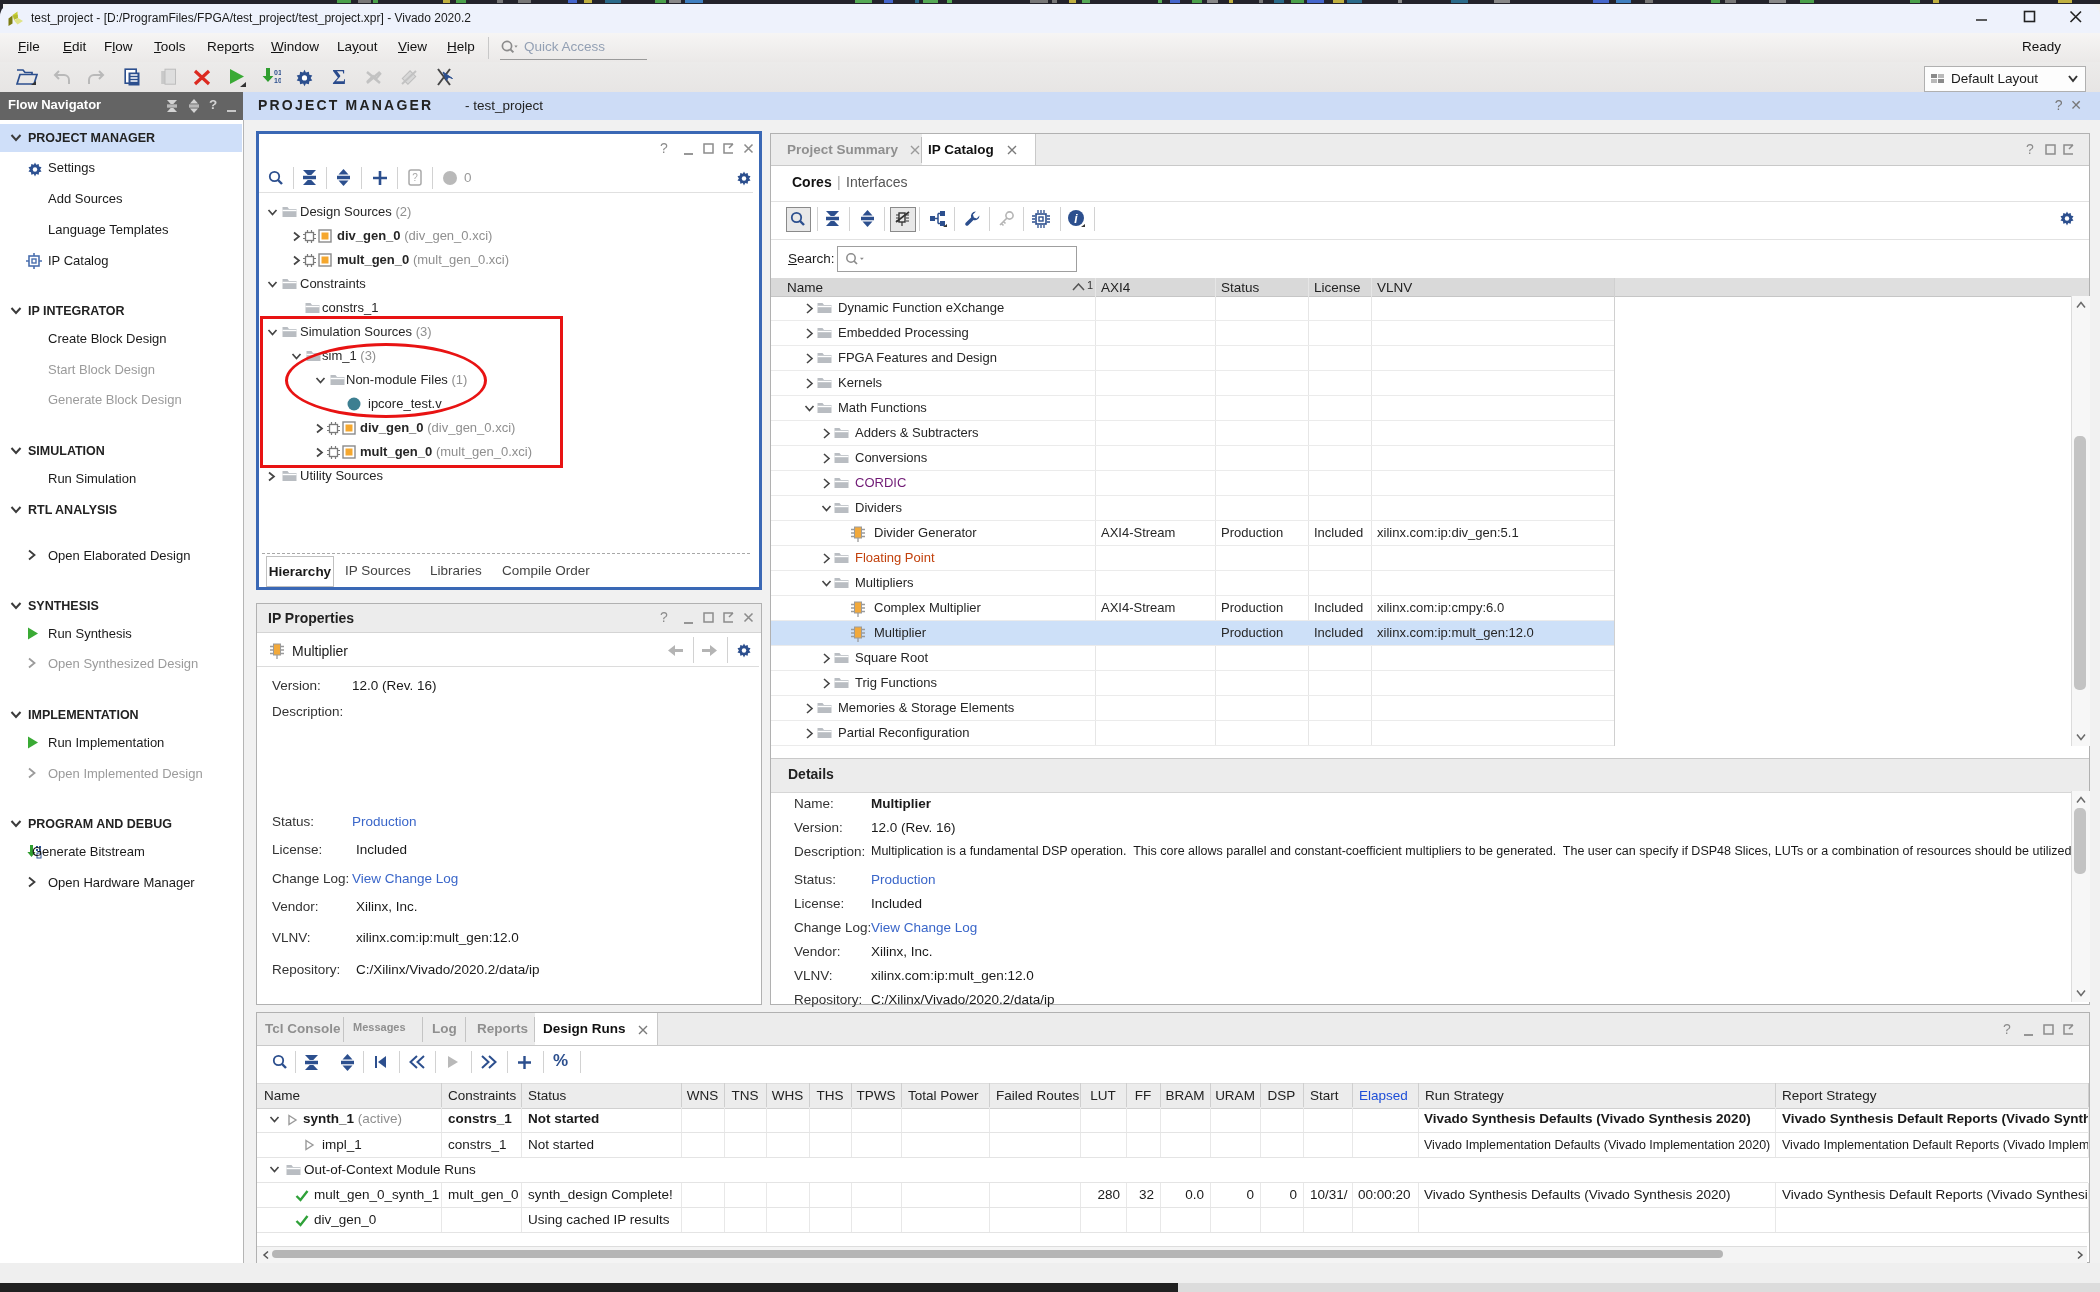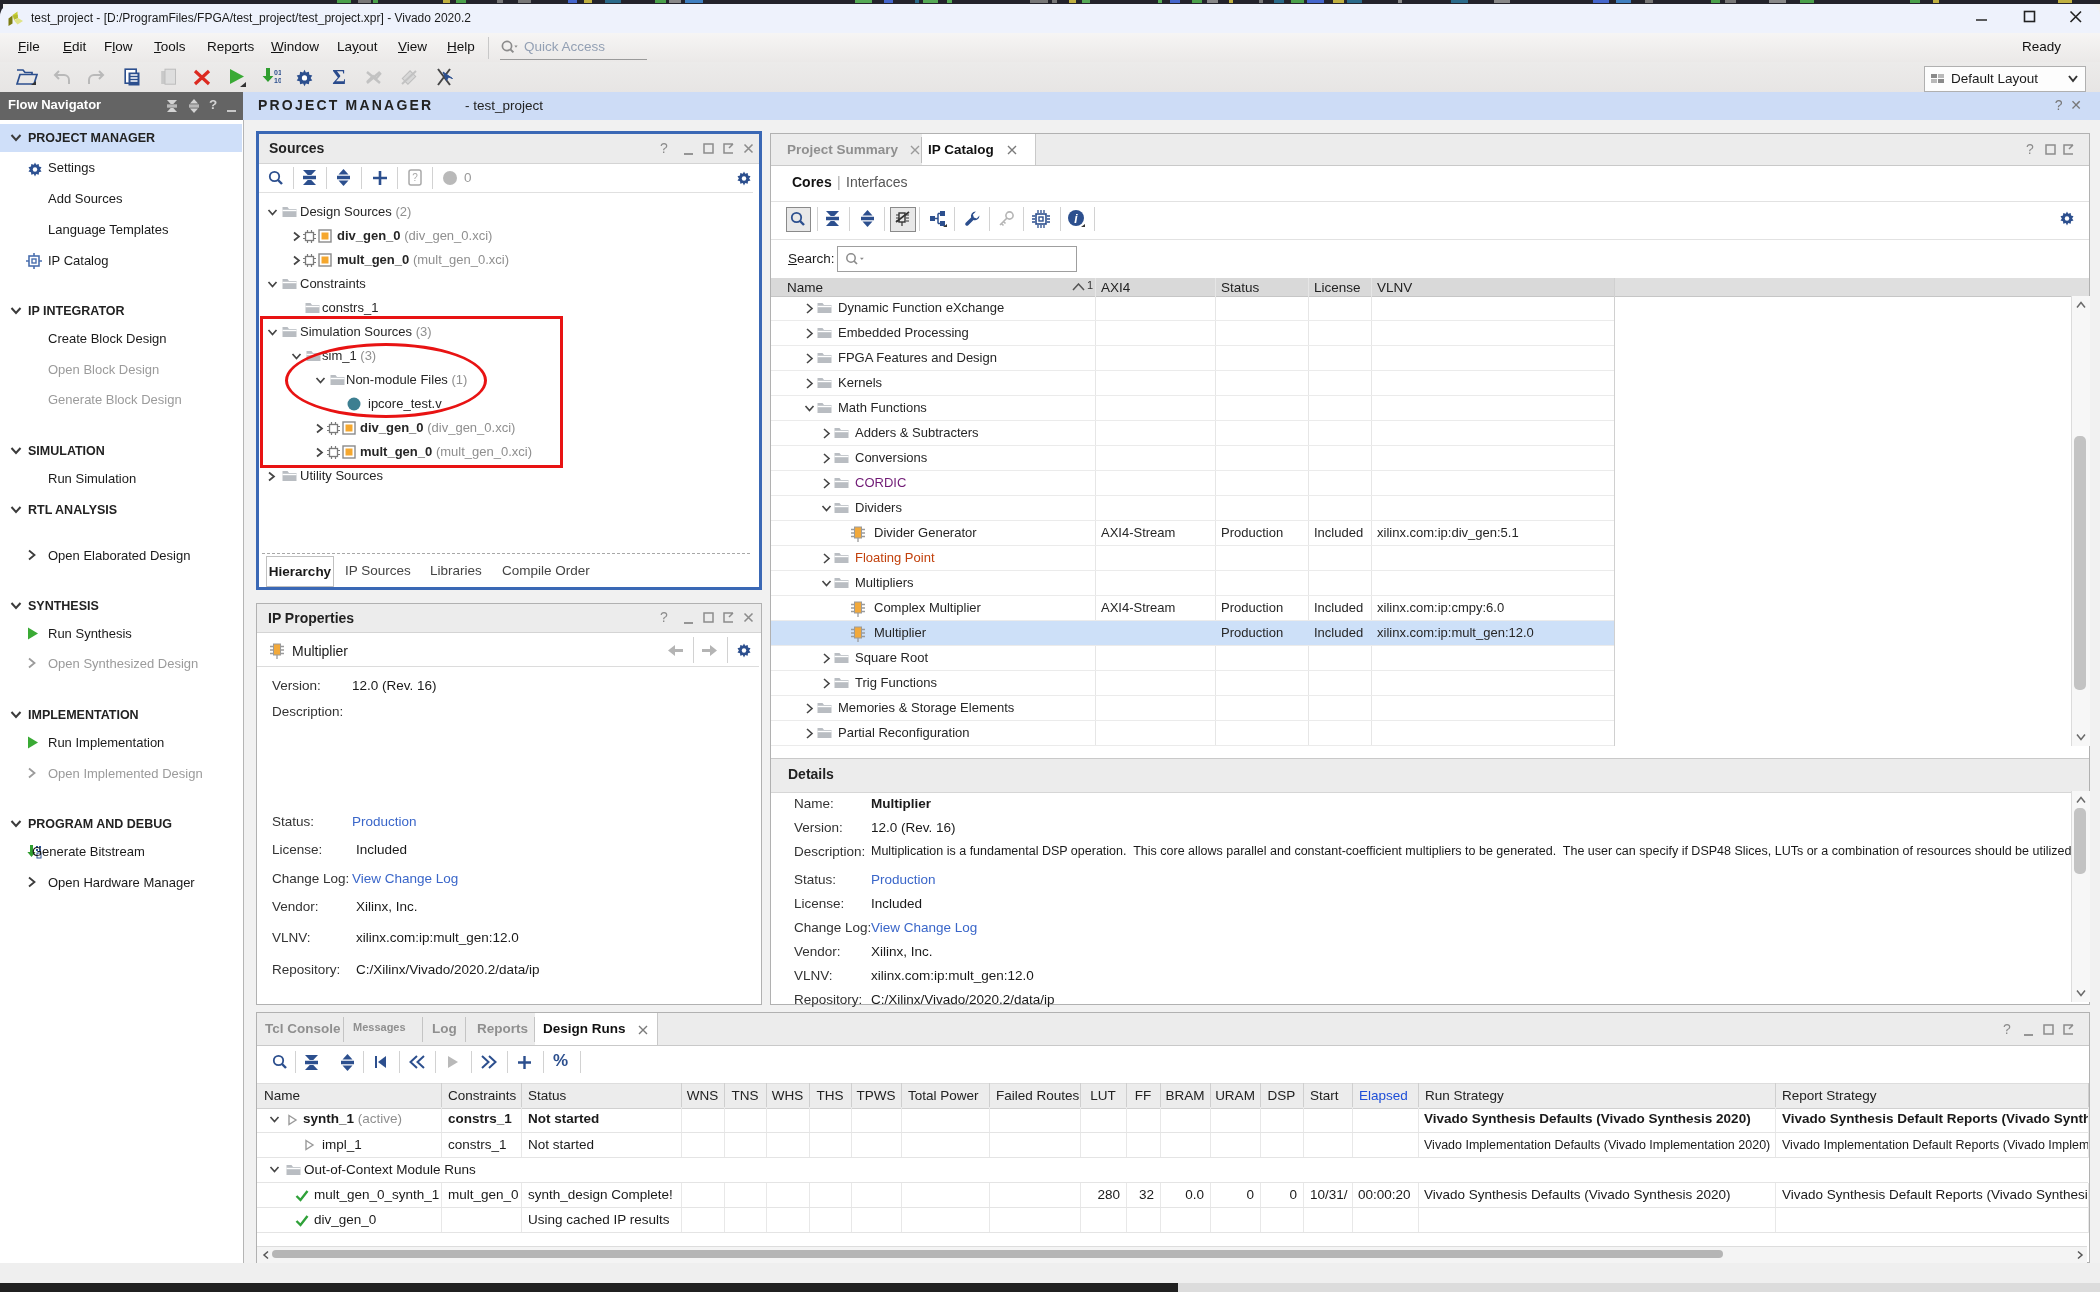--- a/index.html
+++ b/index.html
@@ -220,21 +220,21 @@
       <rect x="6" y="6" width="4" height="4" fill="none" stroke="#4a6fae" stroke-width="1.4"></rect>
       <path d="M8 0 V3 M8 13 V16 M0 8 H3 M13 8 H16" stroke="#4a6fae" stroke-width="1.6"></path>
     </svg>
  <span class="snavrow" style="left:48px;top:127px">IP Catalog</span>
 
  <svg class="a" style="left:10px;top:186px" width="12" height="10" viewBox="0 0 12 10">
       <path d="M1.5 2 L6 7 L10.5 2" fill="none" stroke="#3b3b3b" stroke-width="2"></path>
     </svg>
  <span class="snavrow snavhdr" style="left:28px;top:177px">IP INTEGRATOR</span>
  <span class="snavrow" style="left:48px;top:205px">Create Block Design</span>
- <span class="snavrow dis" style="left:48px;top:236px">Open Block Design</span>
+ <span class="snavrow dis" style="left:48px;top:236px">Start Block Design</span>
  <span class="snavrow dis" style="left:48px;top:266px">Generate Block Design</span>
 
  <svg class="a" style="left:10px;top:326px" width="12" height="10" viewBox="0 0 12 10">
       <path d="M1.5 2 L6 7 L10.5 2" fill="none" stroke="#3b3b3b" stroke-width="2"></path>
     </svg>
  <span class="snavrow snavhdr" style="left:28px;top:317px">SIMULATION</span>
  <span class="snavrow" style="left:48px;top:345px">Run Simulation</span>
 
  <svg class="a" style="left:10px;top:385px" width="12" height="10" viewBox="0 0 12 10">
       <path d="M1.5 2 L6 7 L10.5 2" fill="none" stroke="#3b3b3b" stroke-width="2"></path>
@@ -284,21 +284,20 @@
       <rect x="11" y="9" width="4" height="5" fill="none" stroke="#2d5192"></rect>
     </svg>
  <span class="snavrow" style="left:32px;top:718px">Generate Bitstream</span>
  <svg class="a" style="left:27px;top:756px" width="10" height="12" viewBox="0 0 10 12">
       <path d="M2 1.5 L7.5 6 L2 10.5" fill="none" stroke="#3b3b3b" stroke-width="1.8"></path>
     </svg>
  <span class="snavrow" style="left:48px;top:749px">Open Hardware Manager</span>
 </div>
 
 <div class="a" style="left:256px;top:131px;width:500px;height:453px;background:#fff;border:3px solid #3a68b5">
- <div class="phead" style="height:29px;line-height:29px"><span style="margin-left:10px">Sources</span></div>
  <span class="hicons" style="left:401px;top:6px;letter-spacing:6px">?</span>
  <svg class="a" style="left:424px;top:14px" width="12" height="8" viewBox="0 0 12 8">
       <path d="M1 6 H10" stroke="#8c8c8c" stroke-width="1.8"></path>
     </svg>
  <svg class="a" style="left:444px;top:9px" width="11" height="11" viewBox="0 0 11 11">
       <rect x="1" y="1" width="9" height="9" fill="none" stroke="#8c8c8c" stroke-width="1.5"></rect>
     </svg>
  <svg class="a" style="left:464px;top:9px" width="11" height="11" viewBox="0 0 11 11">
       <path d="M10 1 H1 V10 H10 M6 5 L10 1" fill="none" stroke="#8c8c8c" stroke-width="1.5"></path>
     </svg>

